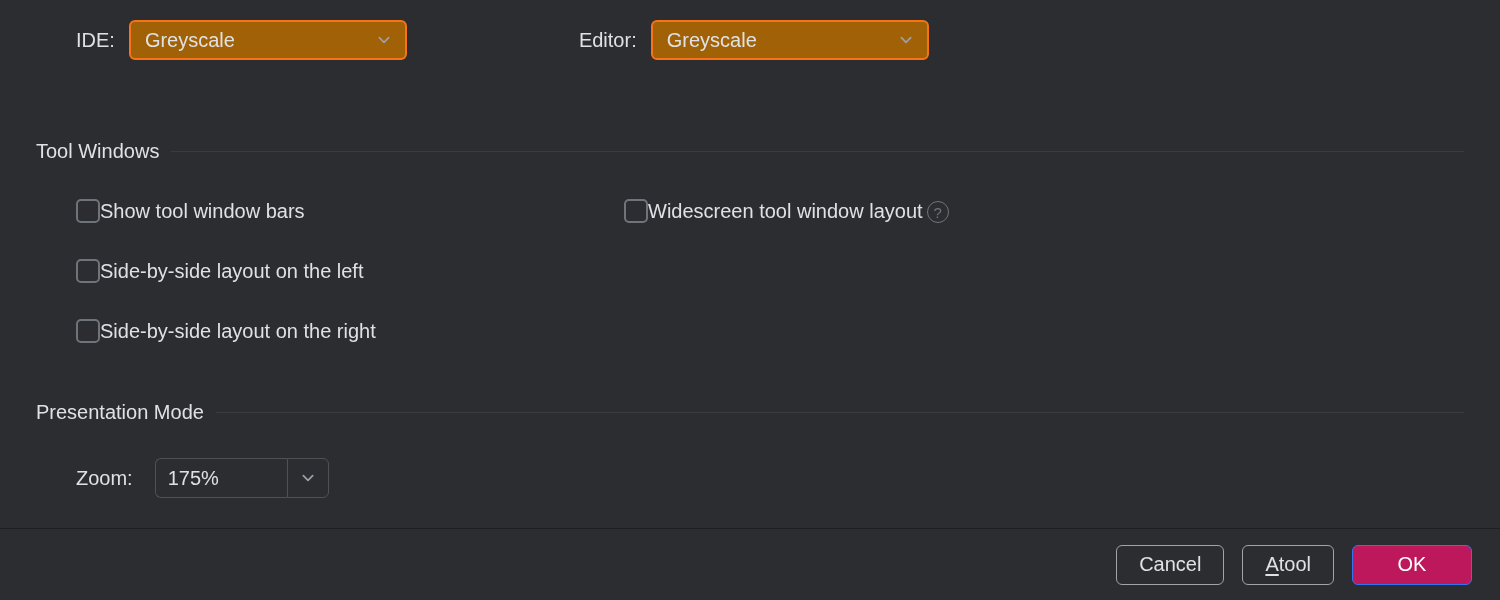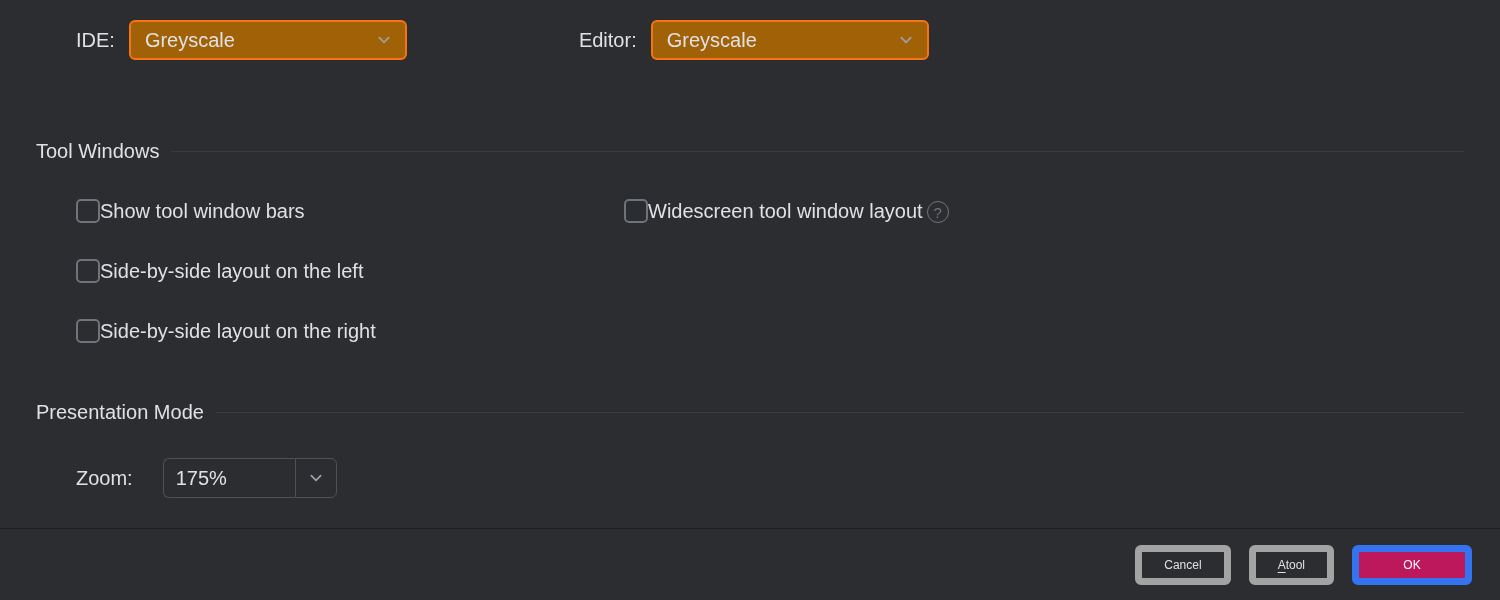--- a/index.html
+++ b/index.html
@@ -123,21 +123,21 @@
       display: flex;
       align-items: center;
       justify-content: center;
       color: #6f737a;
       font-size: 15px;
       margin-left: 4px;
     }
     .zoom-row {
       display: flex;
       align-items: center;
-      gap: 30px;
+      gap: 22px;
       margin-top: 34px;
       padding-left: 40px;
       text-align: center;
     }
     .zoom-input {
       display: flex;
       align-items: center;
       height: 40px;
     }
     .zoom-value {
@@ -178,23 +178,23 @@
       gap: 18px;
       background: #2b2d30;
     }
     .btn {
       height: 40px;
       border-radius: 6px;
       padding: 0 22px;
       display: flex;
       align-items: center;
       justify-content: center;
-      font-size: 12px;
-      cursor: pointer;
-      border: 7px solid #a3a3a3;
+      font-size: 20px;
+      cursor: pointer;
+      border: 1px solid #a3a3a3;
       background: transparent;
       color: #dfe1e5;
     }
     .btn.primary {
       background: #be185d;
       border-color: #3574f0;
       color: #ffffff;
       min-width: 120px;
     }
     .underline {

